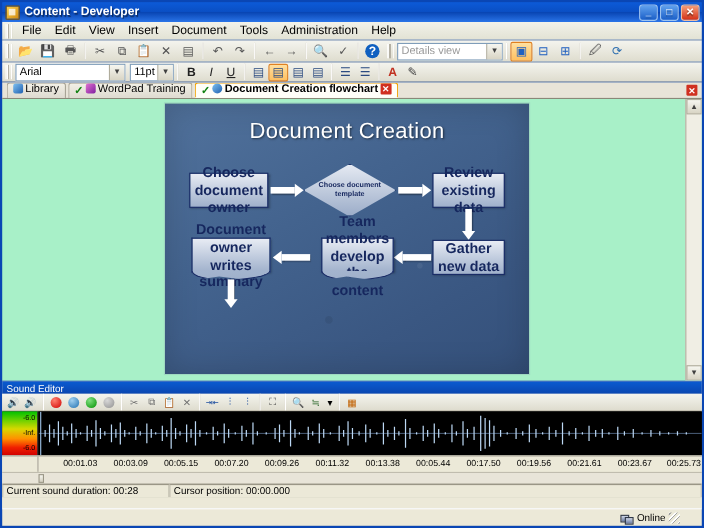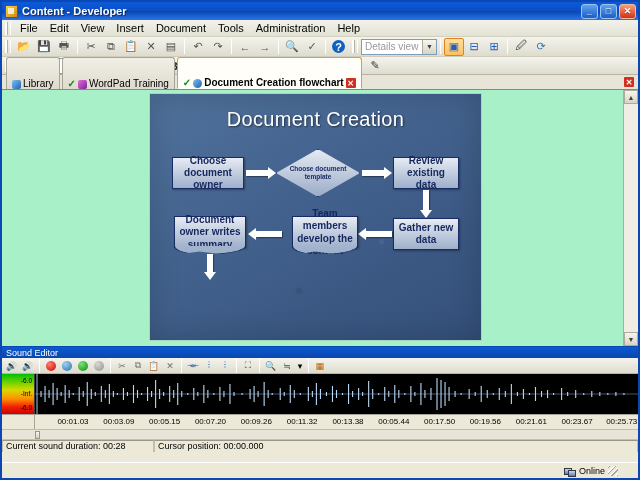--- a/index.html
+++ b/index.html
@@ -108,21 +108,21 @@
             border:1px solid #e08020; border-radius:2px;}
 
   
   .tabstrip {
     flex:0 0 15px; height:15px;
     background:#e8e4d8; display:flex; align-items:flex-end;
     padding-left:4px; position:relative;
     border-bottom:1px solid #8a8878;
   }
   .tab {
-    height:32px; display:flex; align-items:flex-end; gap:2px;
+    height:14px; display:flex; align-items:flex-start; gap:2px;
     padding:0 5px; font-size:10px; color:#000;
     background:linear-gradient(180deg,#f2f0e6,#dedad0);
     border:1px solid #a8a496; border-bottom:none;
     border-radius:3px 3px 0 0; margin-right:2px;
   }
   .tab.active {
     background:#fffef8; font-weight:bold; color:#000;
     border-color:#f0a000; border-bottom:1px solid #fffef8;
     position:relative; z-index:2;
   }
@@ -169,21 +169,21 @@
     position:absolute; top:14px; left:0; right:0; text-align:center;
     color:#fff; font-size:20px; letter-spacing:.3px;
     text-shadow:1px 1px 2px rgba(0,0,0,.55);
     font-family:"Liberation Sans", sans-serif;
   }
   
   .node {
     position:absolute;
     background:linear-gradient(180deg,#e8ecf4 0%,#c2cddf 50%,#9fb0cb 100%);
     border:1px solid #1a2c66;
-    color:#16275e; font-weight:bold; font-size:10px;
+    color:#16275e; font-weight:bold; font-size:13px;
     display:flex;align-items:center;justify-content:center;
     text-align:center; line-height:1.22; padding:2px;
     box-shadow:1px 1px 2px rgba(0,0,0,.35);
   }
   .node.doc {
     border-radius:0 0 0 0;
     border-bottom:none;
     position:absolute;
   }
   .node.doc:after{
@@ -346,21 +346,21 @@
     <div class="tb-btn">↷</div>
     <div class="tb-sep"></div>
     <div class="tb-btn">←</div>
     <div class="tb-btn">→</div>
     <div class="tb-sep"></div>
     <div class="tb-btn">🔍</div>
     <div class="tb-btn">✓</div>
     <div class="tb-sep"></div>
     <div class="tb-btn" style="color:#fff;background:#1060c0;border-radius:50%;width:13px;height:13px;margin:0 3px;font-weight:bold">?</div>
     <div class="grip" style="margin-left:4px"></div>
-    <div class="combo" style="width:76px">
+    <div class="combo" style="width:96px">
       <span>Details view</span>
       <span class="arrow">▼</span>
     </div>
     <div class="tb-sep"></div>
     <div class="tb-btn on" style="color:#2060c0">▣</div>
     <div class="tb-btn" style="color:#2060c0">⊟</div>
     <div class="tb-btn" style="color:#2060c0">⊞</div>
     <div class="tb-sep"></div>
     <div class="tb-btn">🖉</div>
     <div class="tb-btn" style="color:#3070b0">⟳</div>

